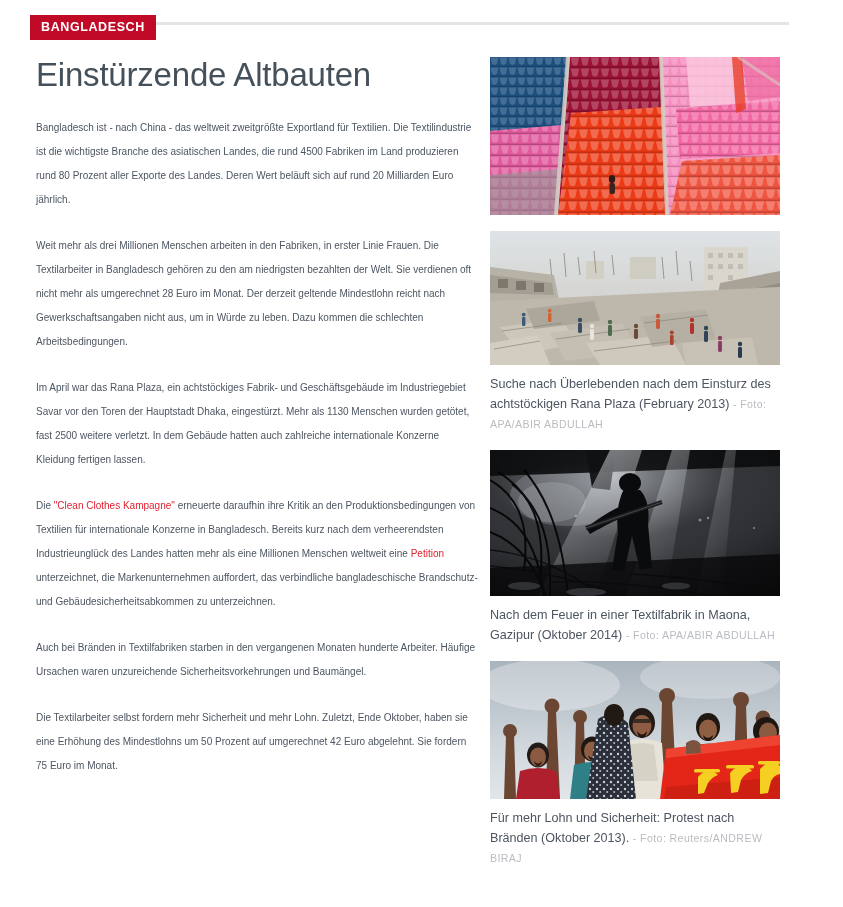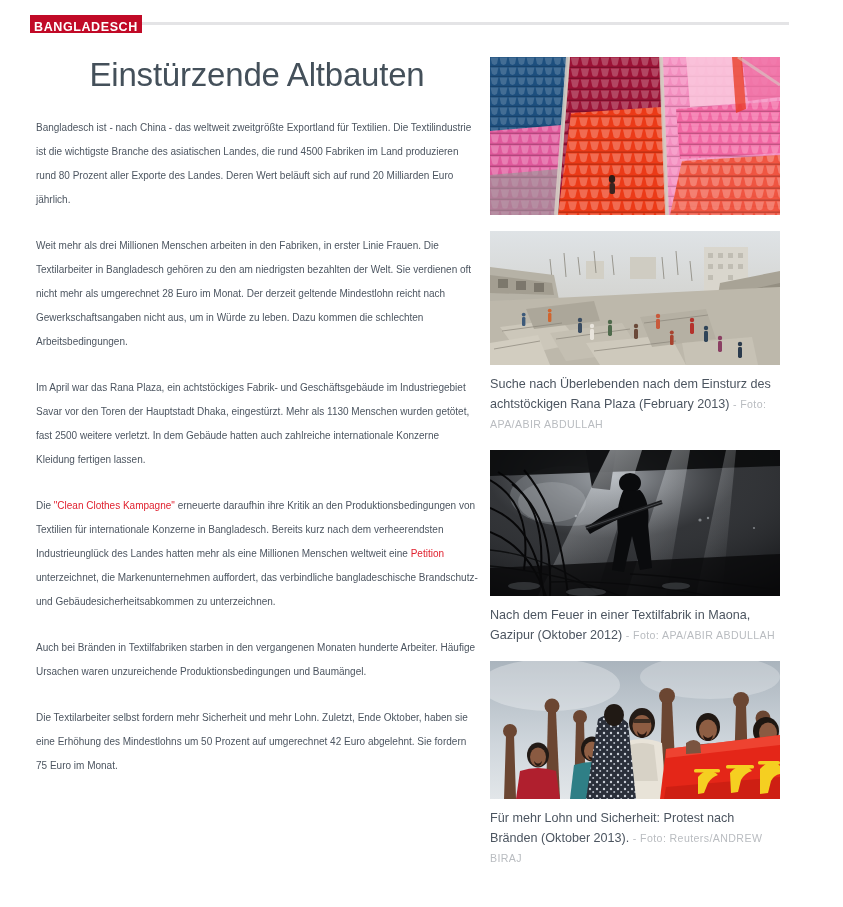--- a/index.html
+++ b/index.html
@@ -31,22 +31,22 @@
     left: 130px;
     top: 22px;
     width: 659px;
     height: 3px;
     background: #e4e4e6;
   }
   .category-tag {
     position: absolute;
     left: 30px;
     top: 15px;
-    height: 18px;
-    padding: 0 4px;
+    height: 25px;
+    padding: 0 11px;
     background: #c10a27;
     color: #ffffff;
     font-size: 12.5px;
     font-weight: bold;
     letter-spacing: 0.6px;
     line-height: 25px;
     display: inline-block;
     white-space: nowrap;
   }
 
@@ -57,21 +57,20 @@
     top: 56px;
     width: 442px;
   }
   .headline {
     margin: 0 0 22px 0;
     font-size: 33px;
     font-weight: normal;
     color: #44505a;
     letter-spacing: -0.2px;
     line-height: 1.15;
-    text-align: center;
   }
   .body-par {
     margin: 0 0 22px 0;
     font-size: 10px;
     line-height: 24px;
     color: #4c5560;
   }
   .body-par:last-child { margin-bottom: 0; }
   a.inline-link {
     color: #e0212f;
@@ -127,21 +126,21 @@
   <div class="article-col">
 
     <h1 class="headline">Einstürzende Altbauten</h1>
 
     <p class="body-par">Bangladesch ist - nach China - das weltweit zweitgrößte Exportland für Textilien. Die Textilindustrie ist die wichtigste Branche des asiatischen Landes, die rund 4500 Fabriken im Land produzieren rund 80 Prozent aller Exporte des Landes. Deren Wert beläuft sich auf rund 20 Milliarden Euro jährlich.</p>
     <p class="body-par">Weit mehr als drei Millionen Menschen arbeiten in den Fabriken, in erster Linie Frauen. Die Textilarbeiter in Bangladesch gehören zu den am niedrigsten bezahlten der Welt. Sie verdienen oft nicht mehr als umgerechnet 28 Euro im Monat. Der derzeit geltende Mindestlohn reicht nach Gewerkschaftsangaben nicht aus, um in Würde zu leben. Dazu kommen die schlechten Arbeitsbedingungen.</p>
     <p class="body-par">Im April war das Rana Plaza, ein achtstöckiges Fabrik- und Geschäftsgebäude im Industriegebiet Savar vor den Toren der Hauptstadt Dhaka, eingestürzt. Mehr als 1130 Menschen wurden getötet, fast 2500 weitere verletzt. In dem Gebäude hatten auch zahlreiche internationale Konzerne Kleidung fertigen lassen.</p>
 
     <p class="body-par"><span>Die </span><a class="inline-link" href="#">"Clean Clothes Kampagne"</a><span> erneuerte daraufhin ihre Kritik an den Produktionsbedingungen von Textilien für internationale Konzerne in Bangladesch. Bereits kurz nach dem verheerendsten Industrieunglück des Landes hatten mehr als eine Millionen Menschen weltweit eine </span><a class="inline-link" href="#">Petition</a><span> unterzeichnet, die Markenunternehmen auffordert, das verbindliche bangladeschische Brandschutz- und Gebäudesicherheitsabkommen zu unterzeichnen.</span></p>
 
-    <p class="body-par">Auch bei Bränden in Textilfabriken starben in den vergangenen Monaten hunderte Arbeiter. Häufige Ursachen waren unzureichende Produktionsbedingungen und Baumängel.</p>
+    <p class="body-par">Auch bei Bränden in Textilfabriken starben in den vergangenen Monaten hunderte Arbeiter. Häufige Ursachen waren unzureichende Sicherheitsvorkehrungen und Baumängel.</p>
     <p class="body-par">Die Textilarbeiter selbst fordern mehr Sicherheit und mehr Lohn. Zuletzt, Ende Oktober, haben sie eine Erhöhung des Mindestlohns um 50 Prozent auf umgerechnet 42 Euro abgelehnt. Sie fordern 75 Euro im Monat.</p>
   </div>
 
   <div class="media-col">
 
     <div class="media-item">
       <div class="media-figure">
         <svg class="pic pic-1" viewBox="0 0 290 158" preserveAspectRatio="none">
           <defs>
             <pattern id="hang1" width="9" height="10" patternUnits="userSpaceOnUse">
@@ -382,21 +381,21 @@
           <path d="M96,78 L172,52" stroke="#5d6166" stroke-width="1" fill="none" opacity="0.65"></path>
 
           <g fill="#cfd4d8" opacity="0.5">
             <circle cx="210" cy="70" r="1.6"></circle>
               <circle cx="218" cy="68" r="1.2"></circle>
             <circle cx="86" cy="66" r="1.3"></circle>
               <circle cx="264" cy="78" r="1.1"></circle>
           </g>
         </svg>
       </div>
-      <p class="caption"><span>Nach dem Feuer in einer Textilfabrik in Maona, Gazipur (Oktober 2012)</span>
+      <p class="caption"><span>Nach dem Feuer in einer Textilfabrik in Maona, Gazipur (Oktober 2014)</span>
         <span class="credit">- Foto: APA/ABIR ABDULLAH</span>
       </p>
     </div>
 
     <div class="media-item">
       <div class="media-figure">
         <svg class="pic pic-4" viewBox="0 0 290 138" preserveAspectRatio="none">
           <defs>
             <linearGradient id="sky4" x1="0" y1="0" x2="0" y2="1">
               <stop offset="0%" stop-color="#aab4bd"></stop>

